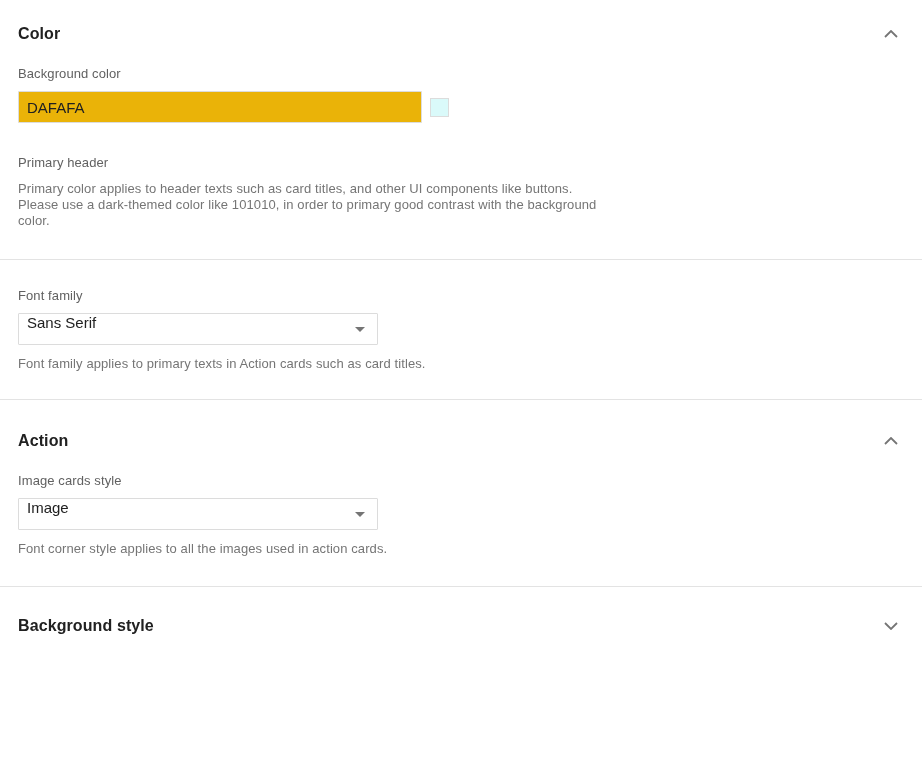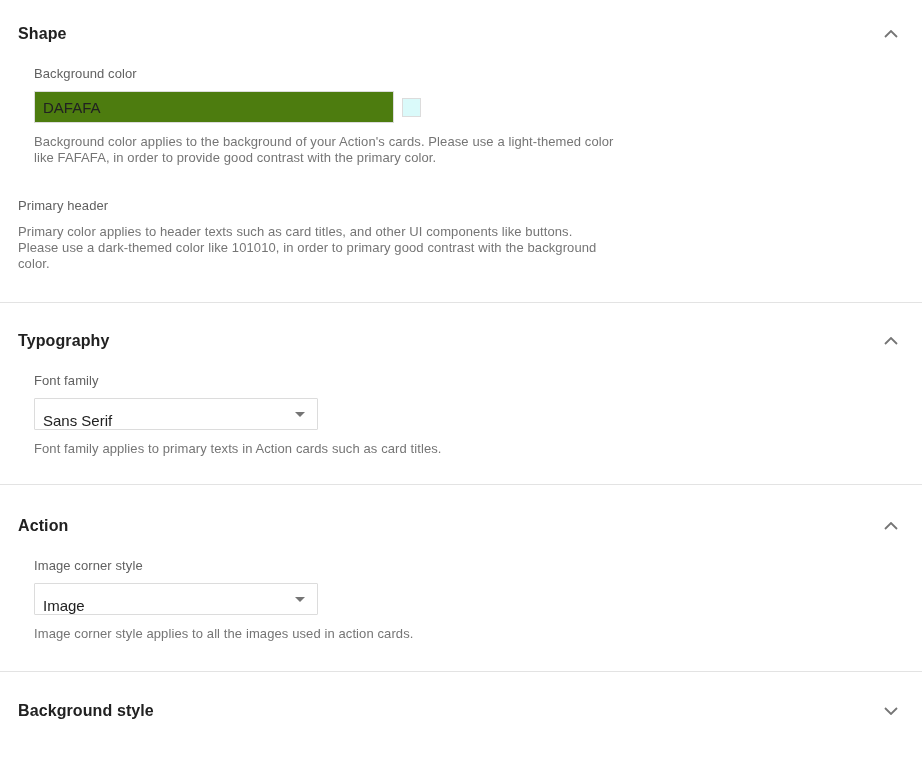--- a/index.html
+++ b/index.html
@@ -18,93 +18,86 @@
   .section-header {
     display: flex; justify-content: space-between; align-items: center;
     height: 20px; cursor: pointer;
   }
   .section-title {
     font-size: 16px; font-weight: 600; color: #212121; letter-spacing: 0.1px;
   }
   .chev { flex: 0 0 auto; margin-right: 6px; display: block; }
 
   .field { margin-top: 0; }
-  .section-header + .field { margin-top: 22px; margin-left: 16px; }
+  .section-header + .field { margin-top: 22px; }
   .field + .field { margin-top: 32px; }
 
   .field-label {
     font-size: 13px; color: #616161; margin-bottom: 10px; letter-spacing: 0.1px;
   }
   .input-row { display: flex; align-items: center; }
   .text-input {
-    width: 360px; height: 32px;
+    width: 404px; height: 32px;
     border: 1px solid #dcdcdc; border-radius: 1px;
-    background: #4d7c0f;
+    background: #eab308;
     font-family: inherit; font-size: 15px; color: #212121;
     padding: 0 8px; outline: none;
   }
   .swatch {
     width: 19px; height: 19px; margin-left: 8px;
     border: 1px solid #dcdcdc;
   }
   .help {
     font-size: 13px; line-height: 16px; color: #757575;
     max-width: 592px; margin-top: 11px; letter-spacing: 0.1px;
   }
   .select {
     position: relative;
-    width: 284px; height: 32px;
+    width: 360px; height: 32px;
     border: 1px solid #dcdcdc; border-radius: 1px;
     background: #ffffff;
-    display: flex; align-items: flex-end;
+    display: flex; align-items: flex-start;
     padding: 0 30px 0 8px;
     cursor: pointer;
   }
   .select-value { font-size: 15px; color: #212121; }
   .select-arrow {
     position: absolute; right: 12px; top: 50%; margin-top: -2px;
     display: block;
   }
   .divider { height: 1px; background: #e3e3e3; width: 100%; }
 </style>
 </head>
 <body>
 
 <div class="section s-color">
   <div class="section-header">
-    <span class="section-title">Shape</span>
+    <span class="section-title">Color</span>
     <svg class="chev" width="14" height="8" viewBox="0 0 14 8">
       <path d="M1 7 L7 1 L13 7" fill="none" stroke="#757575" stroke-width="1.8"></path>
     </svg>
   </div>
 
   <div class="field">
     <div class="field-label">Background color</div>
     <div class="input-row">
       <input class="text-input" type="text" value="DAFAFA" style="">
       <div class="swatch" style="background-color: rgb(218, 250, 250);"></div>
     </div>
-    <p class="help">Background color applies to the background of your Action's cards. Please use a light-themed color like FAFAFA, in order to provide good contrast with the primary color.</p>
   </div>
 
   <div class="field">
     <div class="field-label">Primary header</div>
     <p class="help">Primary color applies to header texts such as card titles, and other UI components like buttons. Please use a dark-themed color like 101010, in order to primary good contrast with the background color.</p>
   </div>
 </div>
 
 <div class="divider"></div>
 
 <div class="section s-typography">
-  <div class="section-header">
-    <span class="section-title">Typography</span>
-    <svg class="chev" width="14" height="8" viewBox="0 0 14 8">
-      <path d="M1 7 L7 1 L13 7" fill="none" stroke="#757575" stroke-width="1.8"></path>
-    </svg>
-  </div>
 
   <div class="field">
     <div class="field-label">Font family</div>
     <div class="select">
       <span class="select-value">Sans Serif</span>
       <svg class="select-arrow" width="10" height="5" viewBox="0 0 10 5">
         <path d="M0 0 L10 0 L5 5 Z" fill="#757575"></path>
       </svg>
     </div>
     <p class="help">Font family applies to primary texts in Action cards such as card titles.</p>
@@ -115,28 +108,28 @@
 
 <div class="section s-shape">
   <div class="section-header">
     <span class="section-title">Action</span>
     <svg class="chev" width="14" height="8" viewBox="0 0 14 8">
       <path d="M1 7 L7 1 L13 7" fill="none" stroke="#757575" stroke-width="1.8"></path>
     </svg>
   </div>
 
   <div class="field">
-    <div class="field-label">Image corner style</div>
+    <div class="field-label">Image cards style</div>
     <div class="select">
       <span class="select-value">Image</span>
       <svg class="select-arrow" width="10" height="5" viewBox="0 0 10 5">
         <path d="M0 0 L10 0 L5 5 Z" fill="#757575"></path>
       </svg>
     </div>
-    <p class="help">Image corner style applies to all the images used in action cards.</p>
+    <p class="help">Font corner style applies to all the images used in action cards.</p>
   </div>
 </div>
 
 <div class="divider"></div>
 
 <div class="section s-bgimage">
   <div class="section-header">
     <span class="section-title">Background style</span>
     <svg class="chev" width="14" height="8" viewBox="0 0 14 8">
       <path d="M1 1 L7 7 L13 1" fill="none" stroke="#757575" stroke-width="1.8"></path>

